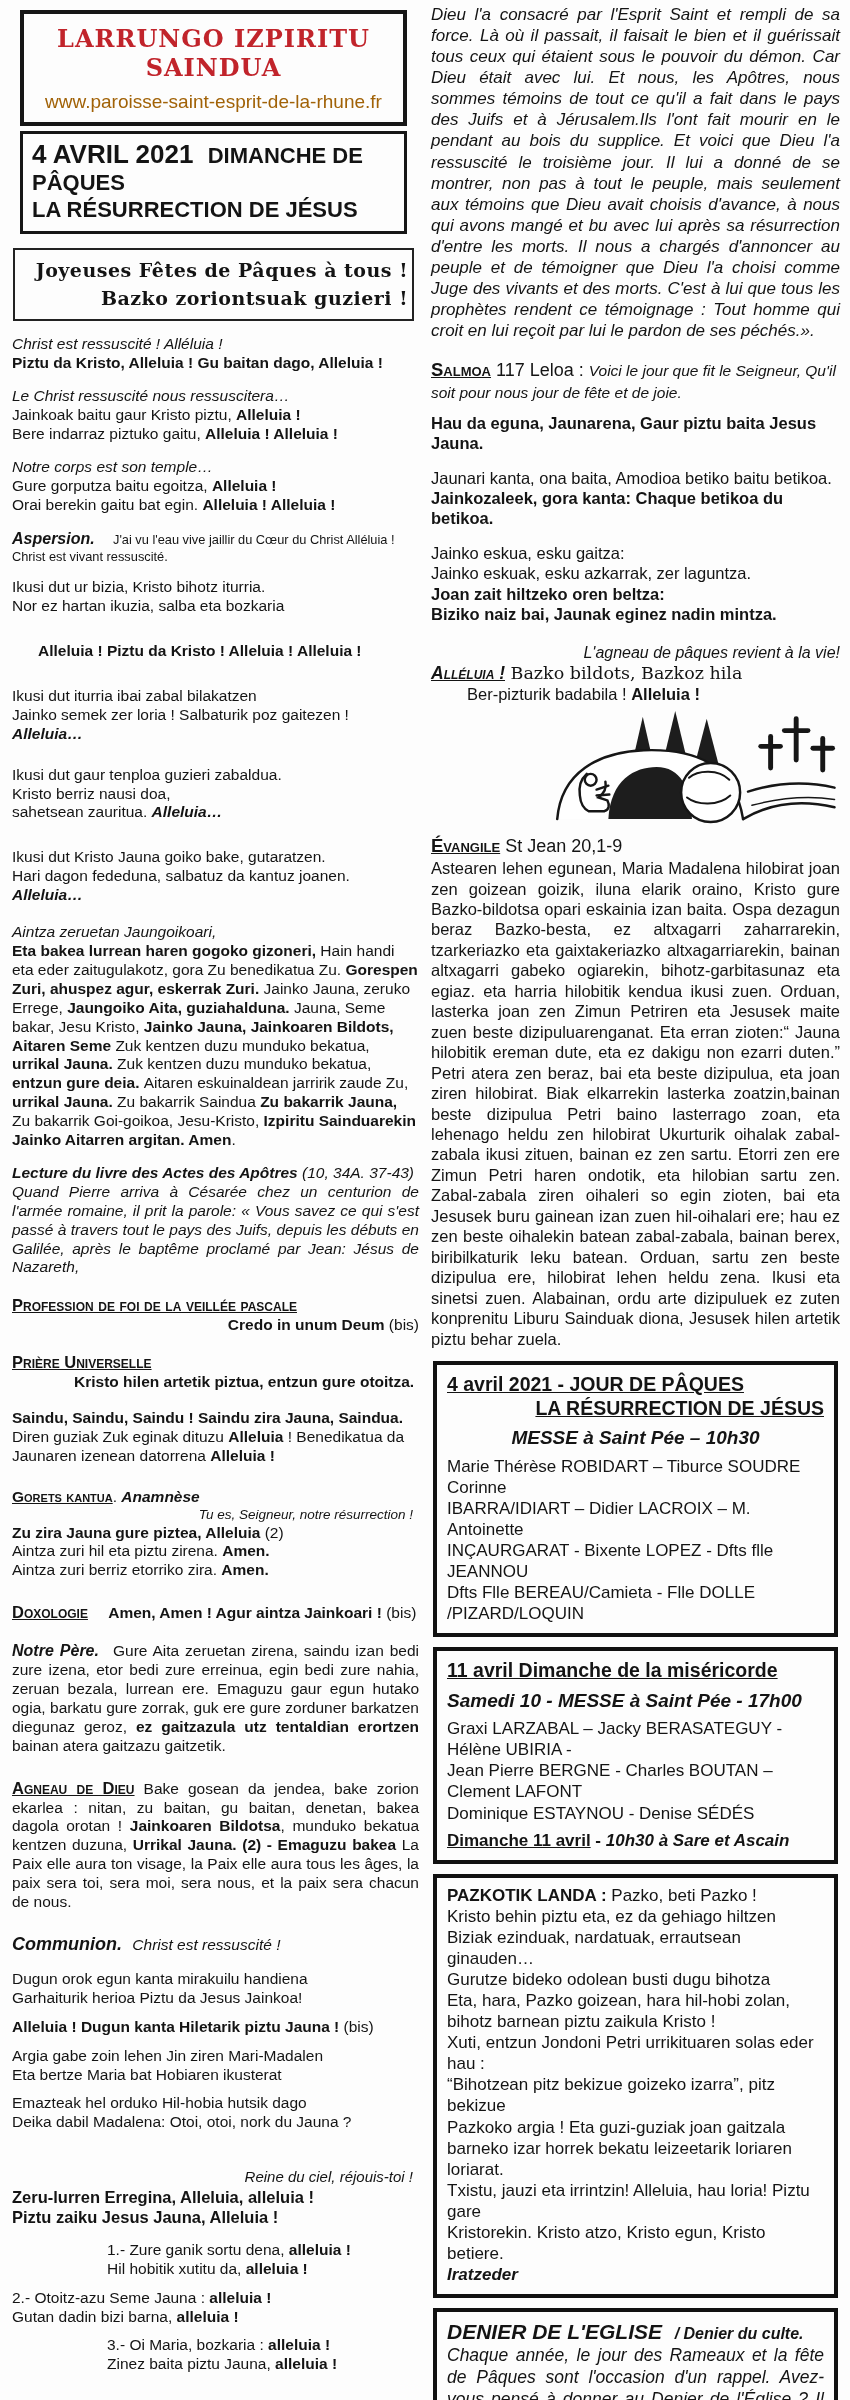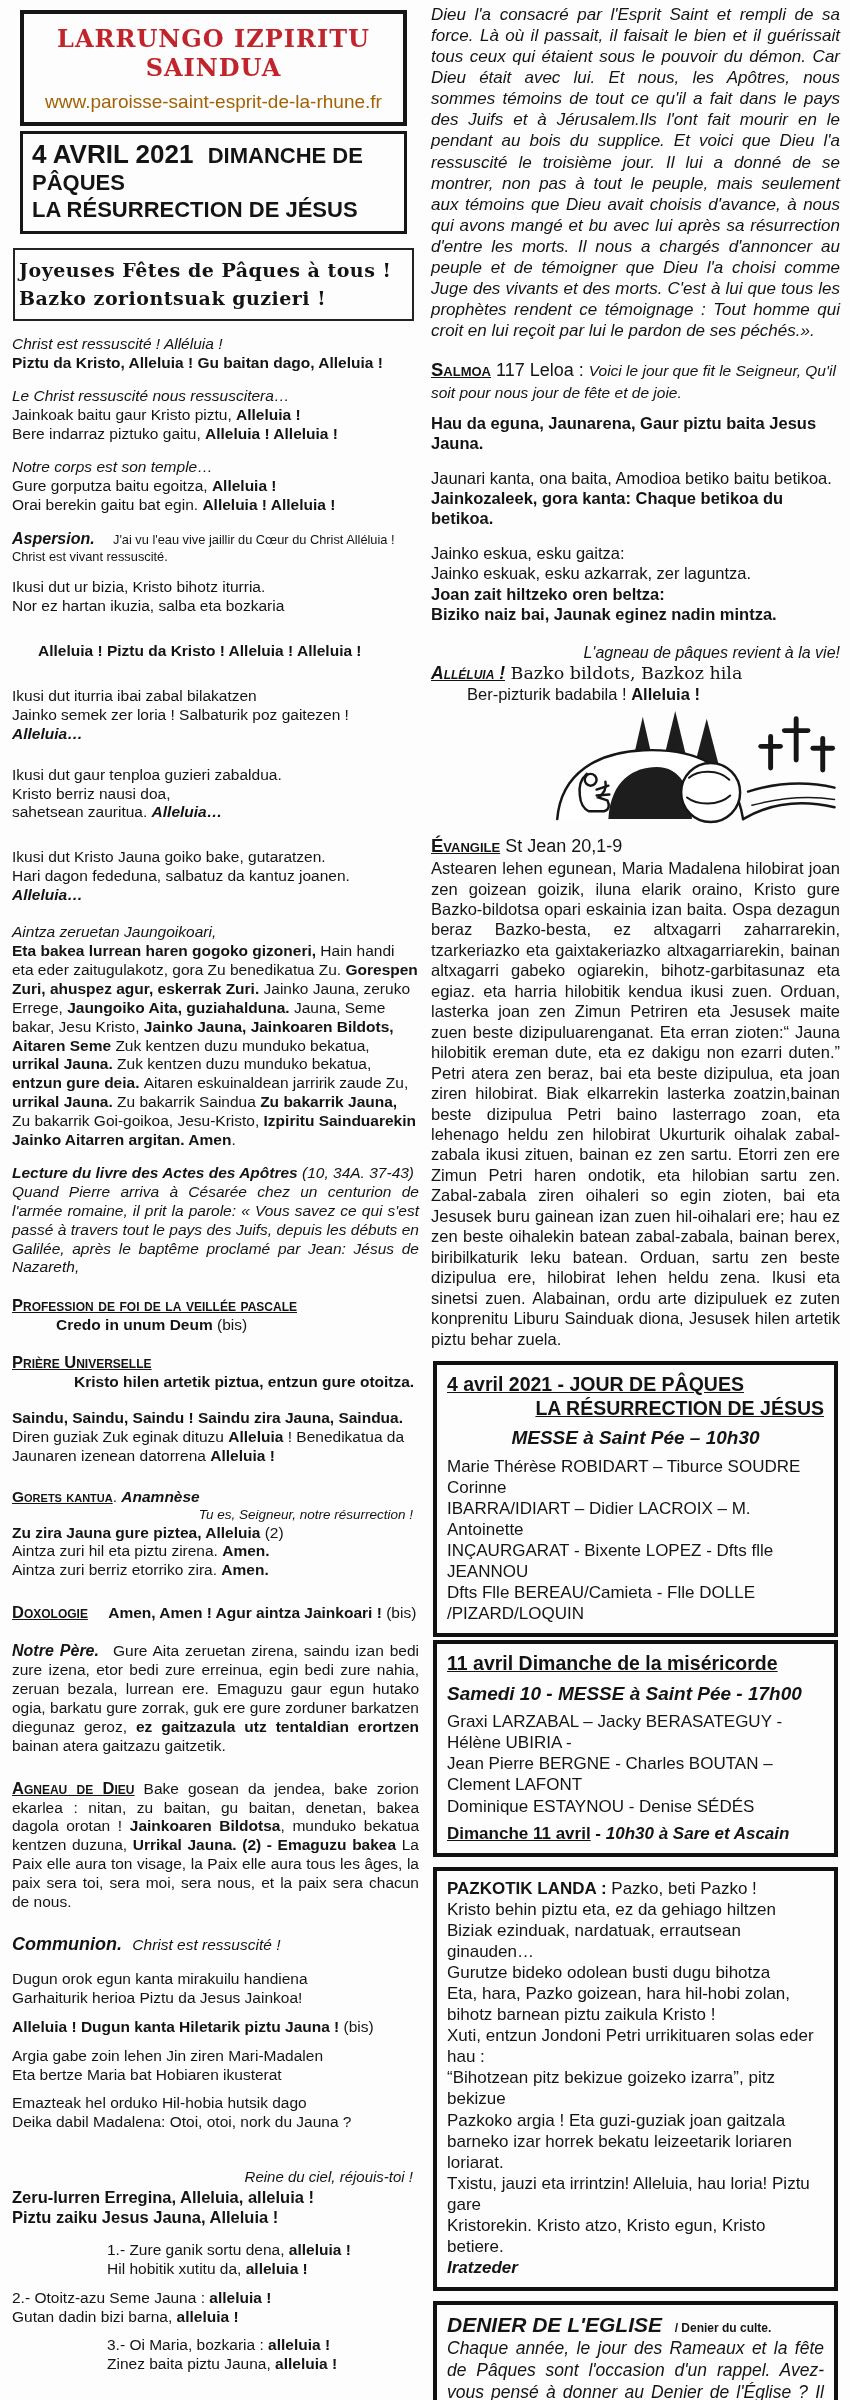--- a/index.html
+++ b/index.html
@@ -24,48 +24,48 @@
 
   .hdr{font-weight:700;text-decoration:underline;font-variant:small-caps;}
   .col-left .hdr{font-size:16.5px;}
   .col-right .hdr{font-size:18.5px;}
 
   .st{margin-top:13px;margin-left:4px;}
   .mt6{margin-top:6px;} .mt10{margin-top:10px;} .mt14{margin-top:14px;}
   .mt18{margin-top:18px;} .mt22{margin-top:22px;} .mt26{margin-top:26px;} .mt40{margin-top:36px;}
 
   .ind-refrain{padding-left:26px;}
-  .ind-credo{padding-left:44px;}
+  .ind-credo{padding-left:44px;text-align:right;}
   .ind-kristo{padding-left:62px;}
   .indv{padding-left:95px;}
 
   
   .masthead{margin:10px 12px 0;border:4px solid #161616;padding:10px 4px 9px;text-align:center;}
   .m-title{font-family:"DejaVu Serif",serif;font-weight:700;font-size:24px;letter-spacing:1px;color:#c1242b;}
   .m-url{margin-top:7px;font-size:19px;color:#a16207;}
   .datebox{margin:5px 12px 0;border:3px solid #161616;padding:5px 9px 7px;}
   .d-big{font-size:26px;font-weight:700;}
   .d-rest{font-size:22px;font-weight:700;margin-left:10px;}
   .d-line2{font-size:22px;font-weight:700;}
-  .greetbox{margin:14px 5px 0;border:2px solid #222;padding:9px 4px;text-align:left;
+  .greetbox{margin:14px 5px 0;border:2px solid #222;padding:9px 4px;text-align:right;
     font-family:"DejaVu Serif",serif;font-weight:700;font-size:19px;letter-spacing:.5px;}
   .greetbox .ln+.ln{margin-top:5px;}
 
   .aspersion-label{font-weight:700;font-style:italic;font-size:16px;margin-right:14px;}
   .note-right{font-style:italic;font-size:13.5px;text-align:right;margin-right:6px;}
 
   
   .rbox{border:4px solid #111;padding:7px 10px 9px;margin:12px 2px 0 2px;}
   .bx-title{font-weight:700;text-decoration:underline;font-size:19.5px;}
   .bx-messe{font-weight:700;font-style:italic;font-size:19px;}
   .names .ln{font-size:17px;}
   .pazko .ln{font-size:17px;}
 
   .denier-title{font-weight:700;font-style:italic;font-size:21px;}
-  .denier-title2{font-weight:700;font-size:12px;text-align:right;}
+  .denier-title2{font-weight:700;font-style:italic;font-size:16px;text-align:right;}
   .denier-body{font-style:italic;font-size:17.5px;text-align:justify;}
 
   .tomb-wrap{width:300px;margin:2px 0 0 auto;}
 </style>
 </head>
 <body>
 
 <div class="page">
 
   <div class="col col-left">
@@ -279,21 +279,21 @@
       <div class="bx-title right-al">LA RÉSURRECTION DE JÉSUS</div>
       <div class="bx-messe center mt6">MESSE à Saint Pée – 10h30</div>
       <div class="names mt6">
         <div class="ln">Marie Thérèse ROBIDART – Tiburce SOUDRE Corinne</div>
         <div class="ln">IBARRA/IDIART – Didier LACROIX – M. Antoinette</div>
         <div class="ln">INÇAURGARAT - Bixente LOPEZ - Dfts flle JEANNOU</div>
         <div class="ln">Dfts Flle BEREAU/Camieta - Flle DOLLE /PIZARD/LOQUIN</div>
       </div>
     </div>
 
-    <div class="rbox" style="margin-top:3px;">
+    <div class="rbox" style="margin-top:10px;">
       <div class="bx-title">11 avril  Dimanche de la miséricorde</div>
       <div class="bx-messe mt6">Samedi 10 - MESSE à  Saint Pée - 17h00</div>
       <div class="names mt6">
         <div class="ln">Graxi LARZABAL – Jacky BERASATEGUY -Hélène UBIRIA -</div>
         <div class="ln">Jean Pierre BERGNE - Charles BOUTAN – Clement LAFONT</div>
         <div class="ln">Dominique ESTAYNOU - Denise SÉDÉS</div>
       </div>
       <div class="ln mt6" style="font-size:17px;"><span class="b u">Dimanche 11 avril</span><span class="b"> - </span><span class="bi">10h30 à Sare et Ascain</span></div>
     </div>
 

